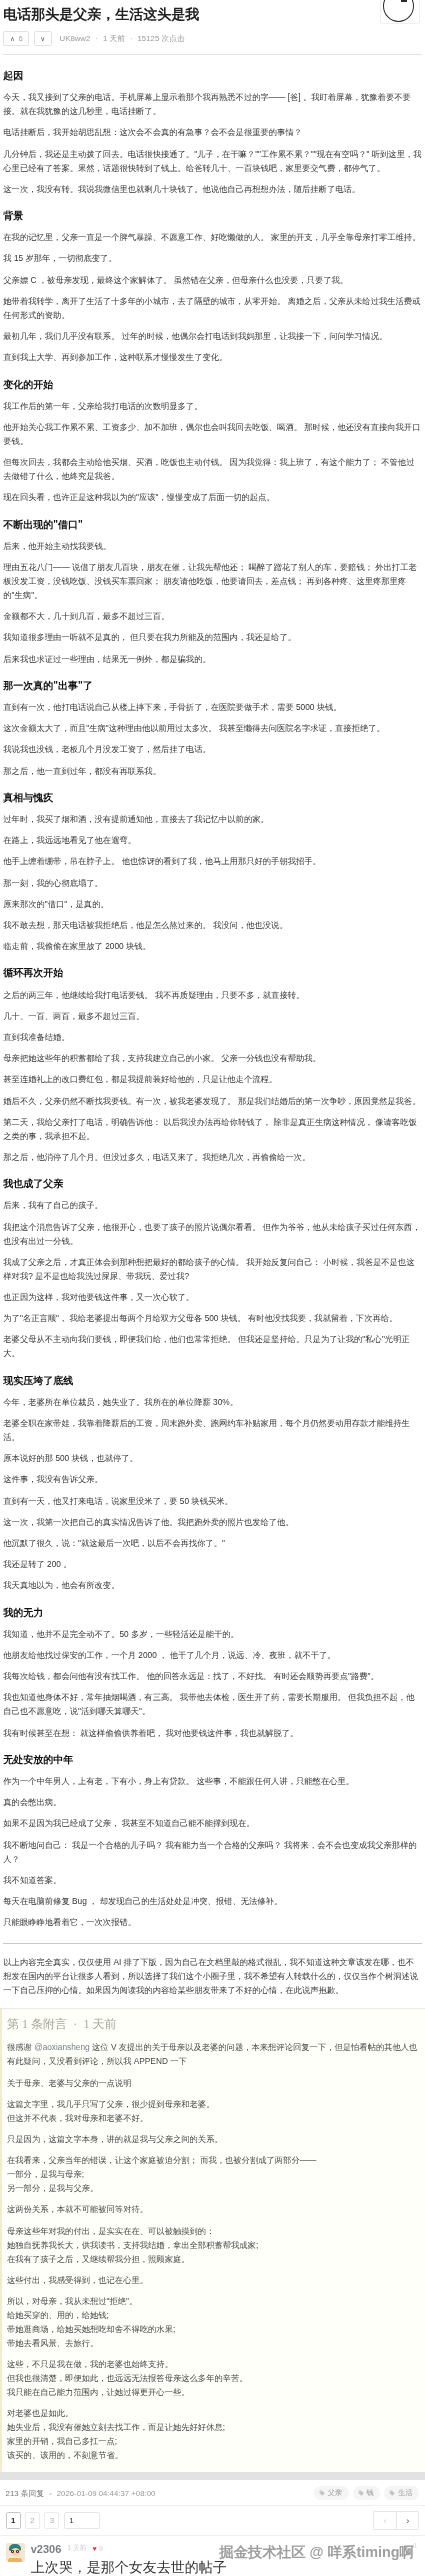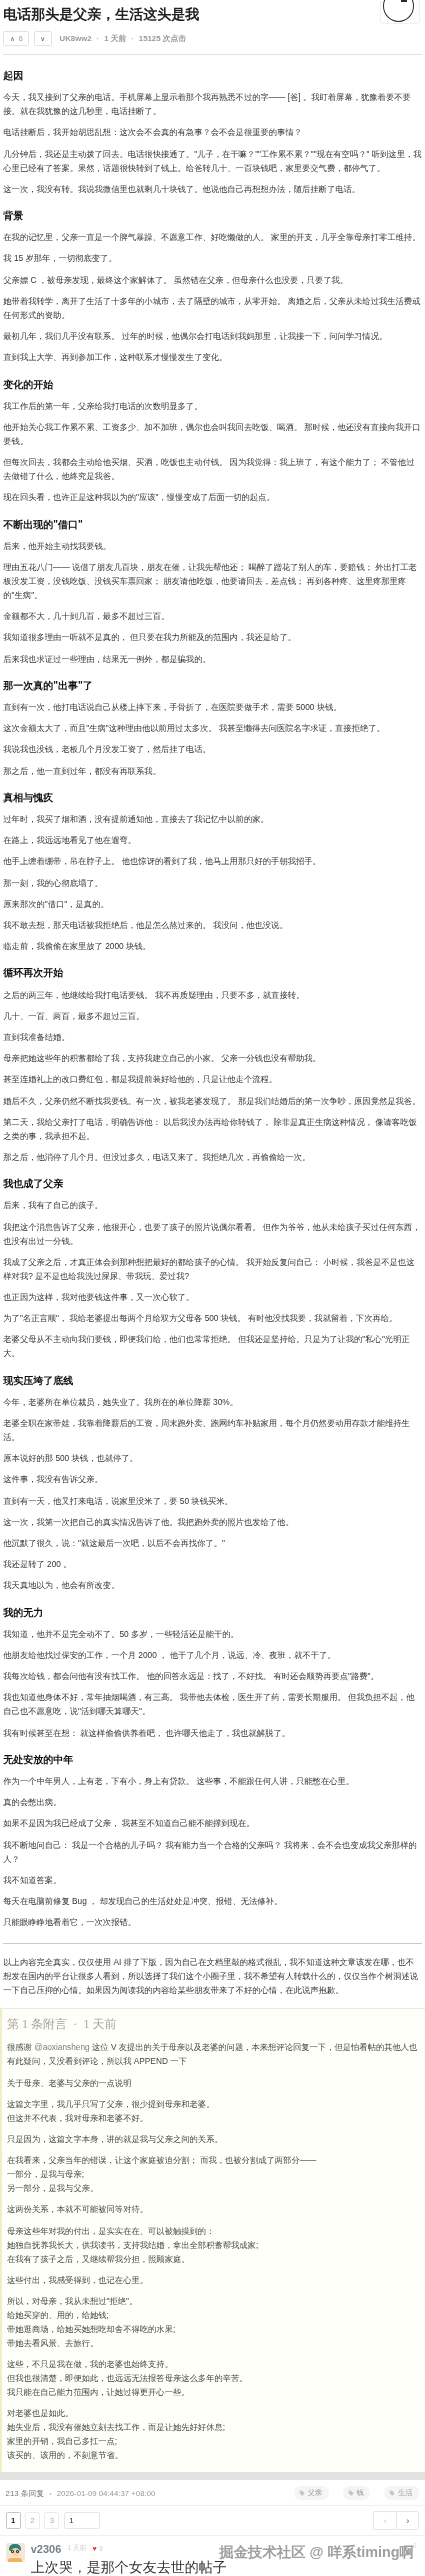--- a/index.html
+++ b/index.html
@@ -25,21 +25,21 @@
 
   .vote-row { display: flex; align-items: center; margin: 0 0 7.8px 0; }
   .vote-btn {
     border: 0.6px solid #e2e2e2; border-radius: 1.7px; background: #fff;
     padding: 1.7px 5.6px; font-size: 7.2px; color: #666; display: inline-flex;
     align-items: center; gap: 3.9px; cursor: pointer; height: 14.4px;
   }
   .vote-btn + .vote-btn { margin-left: 4.4px; }
   .vote-glyph { font-size: 6.7px; color: #555; }
   .vote-num { color: #999; }
-  .topic-meta { color: #999; font-size: 7.8px; margin-left: 7.8px; font-weight: bold; }
+  .topic-meta { color: #999; font-size: 7.8px; margin-left: 7.8px; }
   .topic-meta .sep { margin: 0 2.8px; color: #bbb; }
 
   
   .topic-content { padding-top: 1.1px; }
   .topic-content p { font-size: 8.3px; line-height: 14px; color: #333; margin: 7.2px 0; }
   .topic-content h3 { font-size: 10px; font-weight: 700; color: #111; margin: 13.3px 0 7.2px; }
   .content-hr { border-top: 0.6px solid #c9c9c9; margin: 13.3px 0 11px; }
 
   
   .append-block {
@@ -52,21 +52,21 @@
   .append-block p { font-size: 8.3px; line-height: 14px; color: #444; margin: 7.2px 0; white-space: pre-line; }
   .mention { color: #778087; text-decoration: none; cursor: pointer; }
 
   
   .footer-cluster { position: absolute; left: 0; right: 0; top: 2472px; bottom: 0; background: #fff; }
   .sep-bar { height: 8.3px; background: #e2e2e2; }
   .footer-meta { display: flex; align-items: center; padding: 6.1px 5.6px 5px; border-bottom: 0.6px solid #f0f0f0; }
   .reply-count { color: #777; font-size: 7.8px; }
   .meta-bullet { color: #ccc; margin: 0 5px; font-size: 7.2px; }
   .timestamp { color: #999; font-size: 7.8px; }
-  .tag-list { margin-left: auto; display: flex; gap: 14px; }
+  .tag-list { margin-left: auto; display: flex; gap: 4px; }
   .tag {
     background: #f5f5f5; border-radius: 6.7px; padding: 1.7px 6.7px 1.7px 5px;
     color: #999; font-size: 7.2px; display: inline-flex; align-items: center; gap: 2.8px;
     text-decoration: none; cursor: pointer;
   }
   .tag svg { display: block; }
 
   .pagination { display: flex; align-items: center; gap: 4.4px; padding: 5px 5.6px; border-bottom: 0.6px solid #f0f0f0; }
   .page-btn {
     min-width: 15px; height: 16.7px; border: 0.6px solid #ececec; border-radius: 1.7px;
@@ -198,21 +198,21 @@
       <p>直到有一天，他又打来电话，说家里没米了，要 50 块钱买米。</p>
       <p>这一次，我第一次把自己的真实情况告诉了他。我把跑外卖的照片也发给了他。</p>
       <p>他沉默了很久，说："就这最后一次吧，以后不会再找你了。"</p>
       <p>我还是转了 200 。</p>
       <p>我天真地以为，他会有所改变。</p>
       <h3>我的无力</h3>
       <p>我知道，他并不是完全动不了。50 多岁，一些轻活还是能干的。</p>
       <p>他朋友给他找过保安的工作，一个月 2000 ， 他干了几个月，说远、冷、夜班，就不干了。</p>
       <p>我每次给钱，都会问他有没有找工作。 他的回答永远是：找了，不好找。 有时还会顺势再要点"路费"。</p>
       <p>我也知道他身体不好，常年抽烟喝酒，有三高。 我带他去体检，医生开了药，需要长期服用。 但我负担不起，他自己也不愿意吃，说"活到哪天算哪天"。</p>
-      <p>我有时候甚至在想： 就这样偷偷供养着吧， 也许哪天他走了，我也就解脱了。</p>
+      <p>我有时候甚至在想： 就这样偷偷供养着吧， 我对他要钱这件事，我也就解脱了。</p>
       <h3>无处安放的中年</h3>
       <p>作为一个中年男人，上有老，下有小，身上有贷款。 这些事，不能跟任何人讲，只能憋在心里。</p>
       <p>真的会憋出病。</p>
       <p>如果不是因为我已经成了父亲， 我甚至不知道自己能不能撑到现在。</p>
       <p>我不断地问自己： 我是一个合格的儿子吗？ 我有能力当一个合格的父亲吗？ 我将来，会不会也变成我父亲那样的人？</p>
       <p>我不知道答案。</p>
       <p>每天在电脑前修复 Bug ， 却发现自己的生活处处是冲突、报错、无法修补。</p>
       <p>只能眼睁睁地看着它，一次次报错。</p>
       <div class="content-hr"></div>
       <p>以上内容完全真实，仅仅使用 AI 排了下版，因为自己在文档里敲的格式很乱，我不知道这种文章该发在哪，也不想发在国内的平台让很多人看到，所以选择了我们这个小圈子里，我不希望有人转载什么的，仅仅当作个树洞述说一下自己压抑的心情。如果因为阅读我的内容给某些朋友带来了不好的心情，在此说声抱歉。</p>

